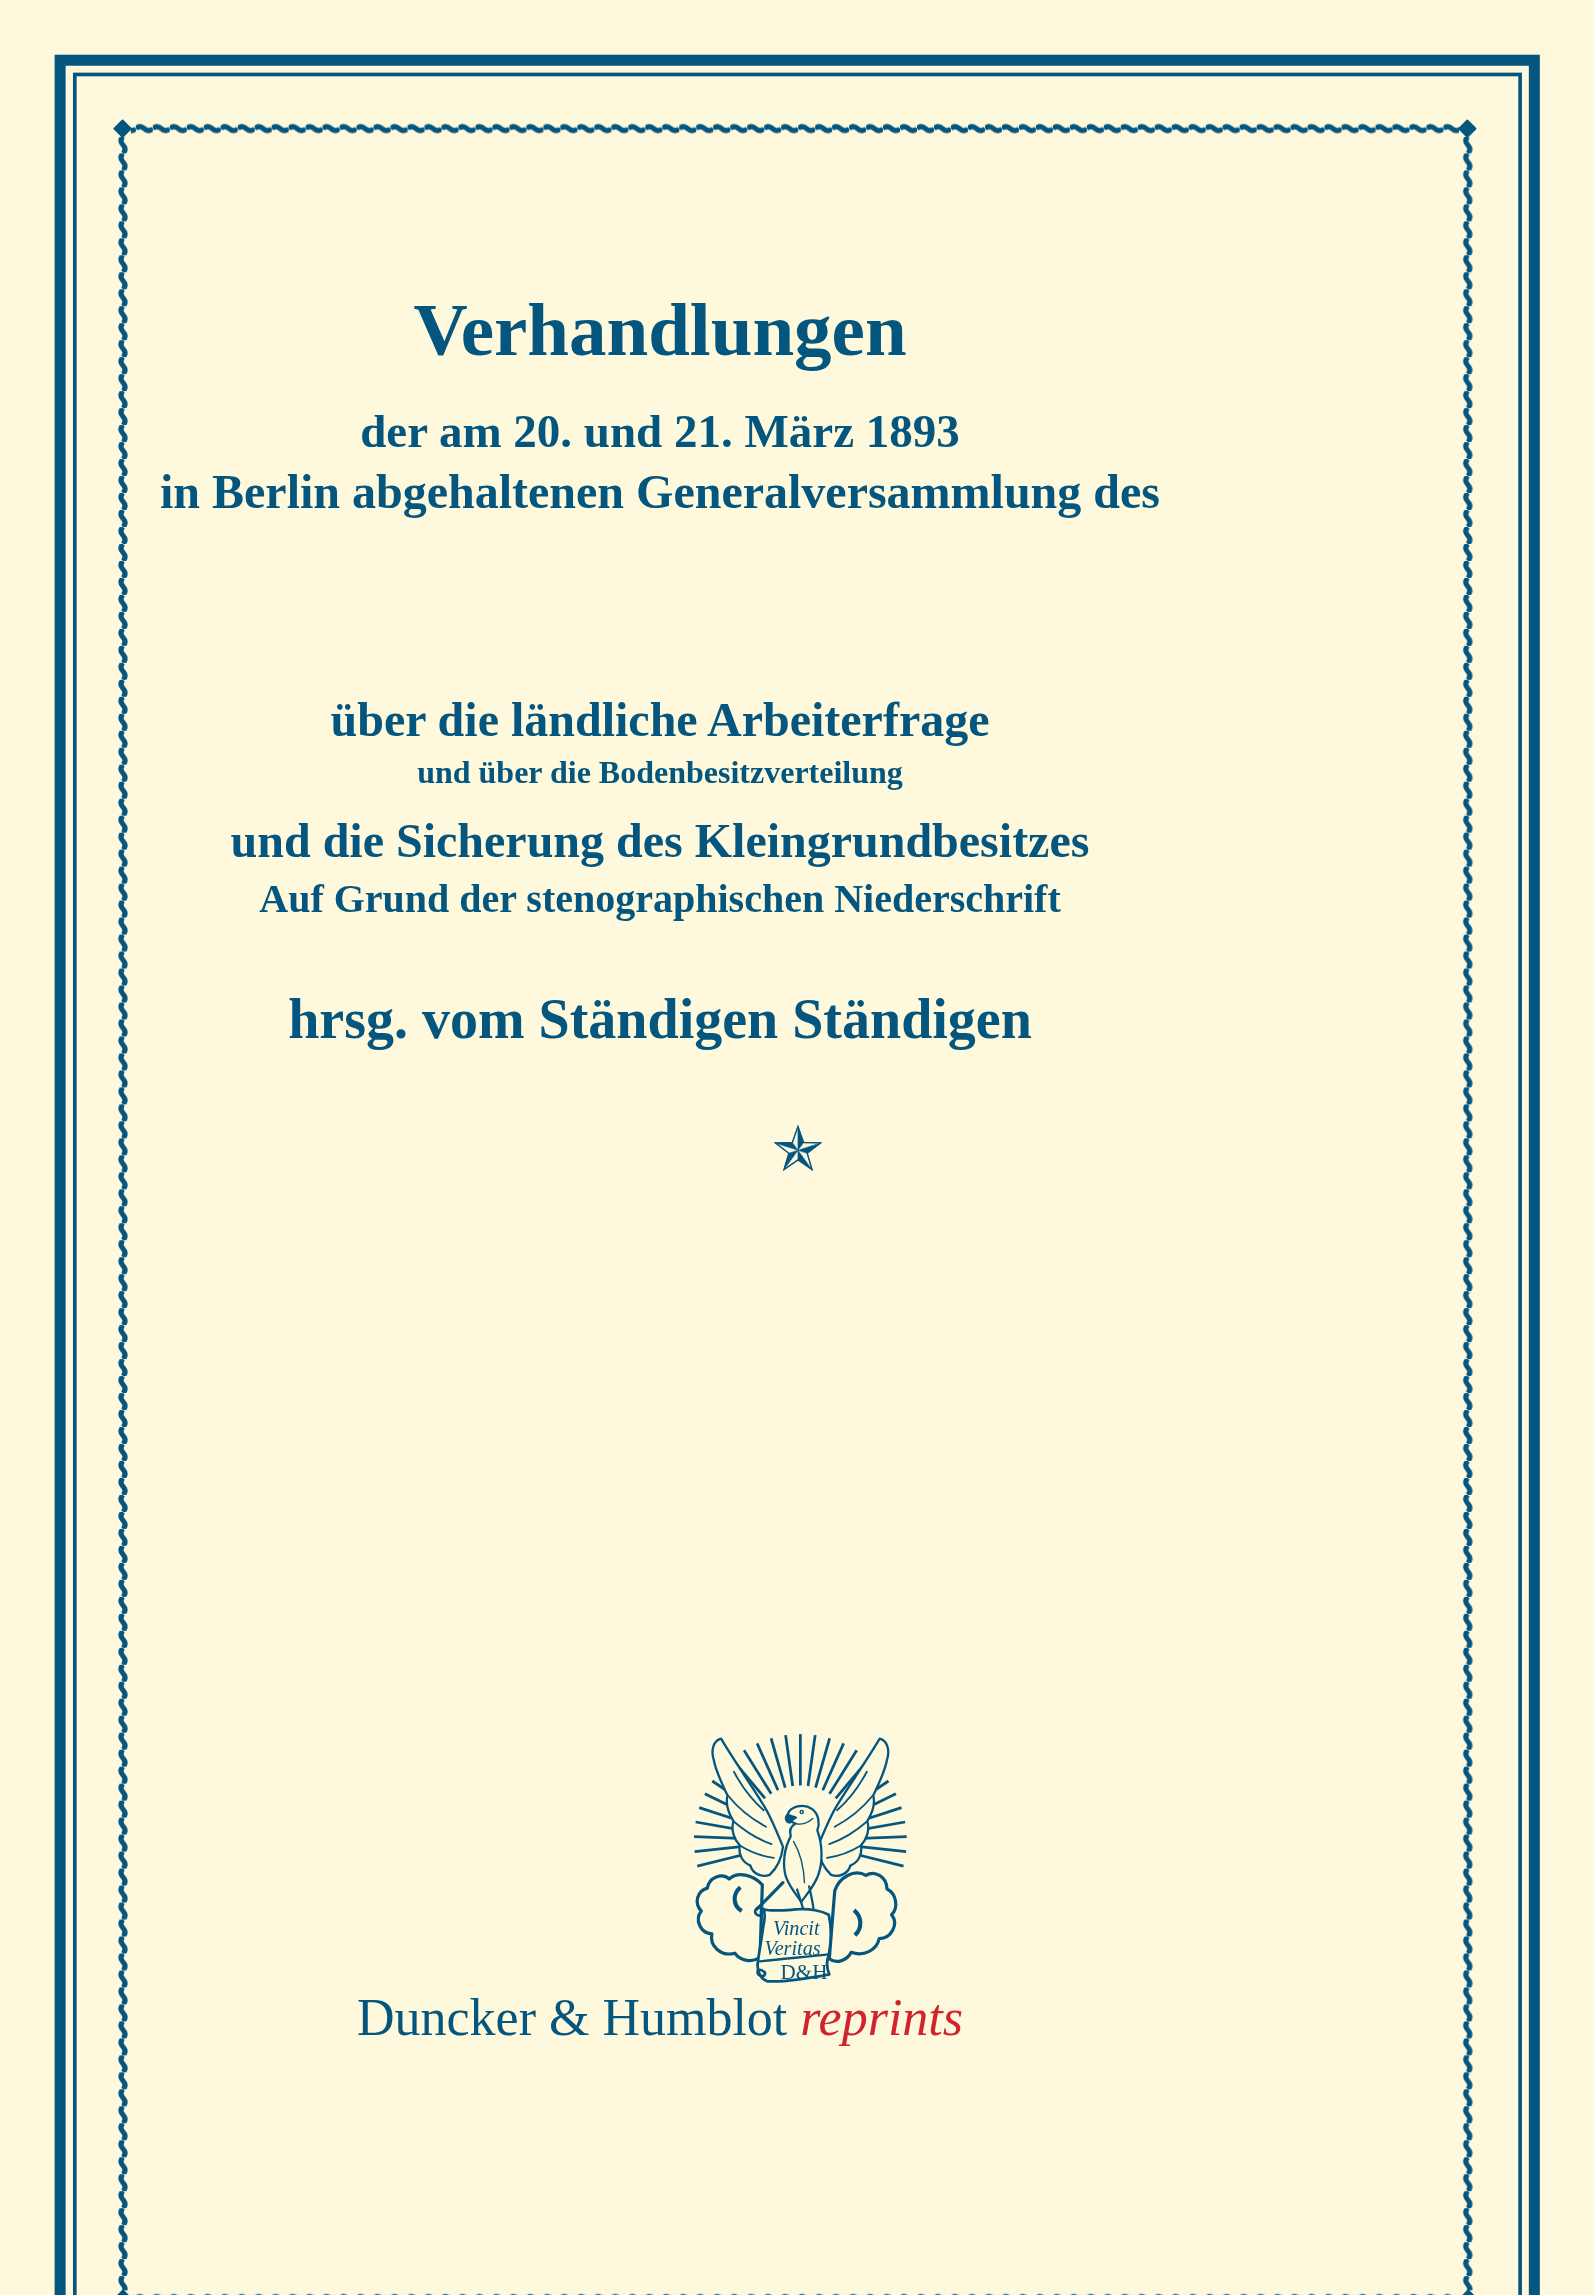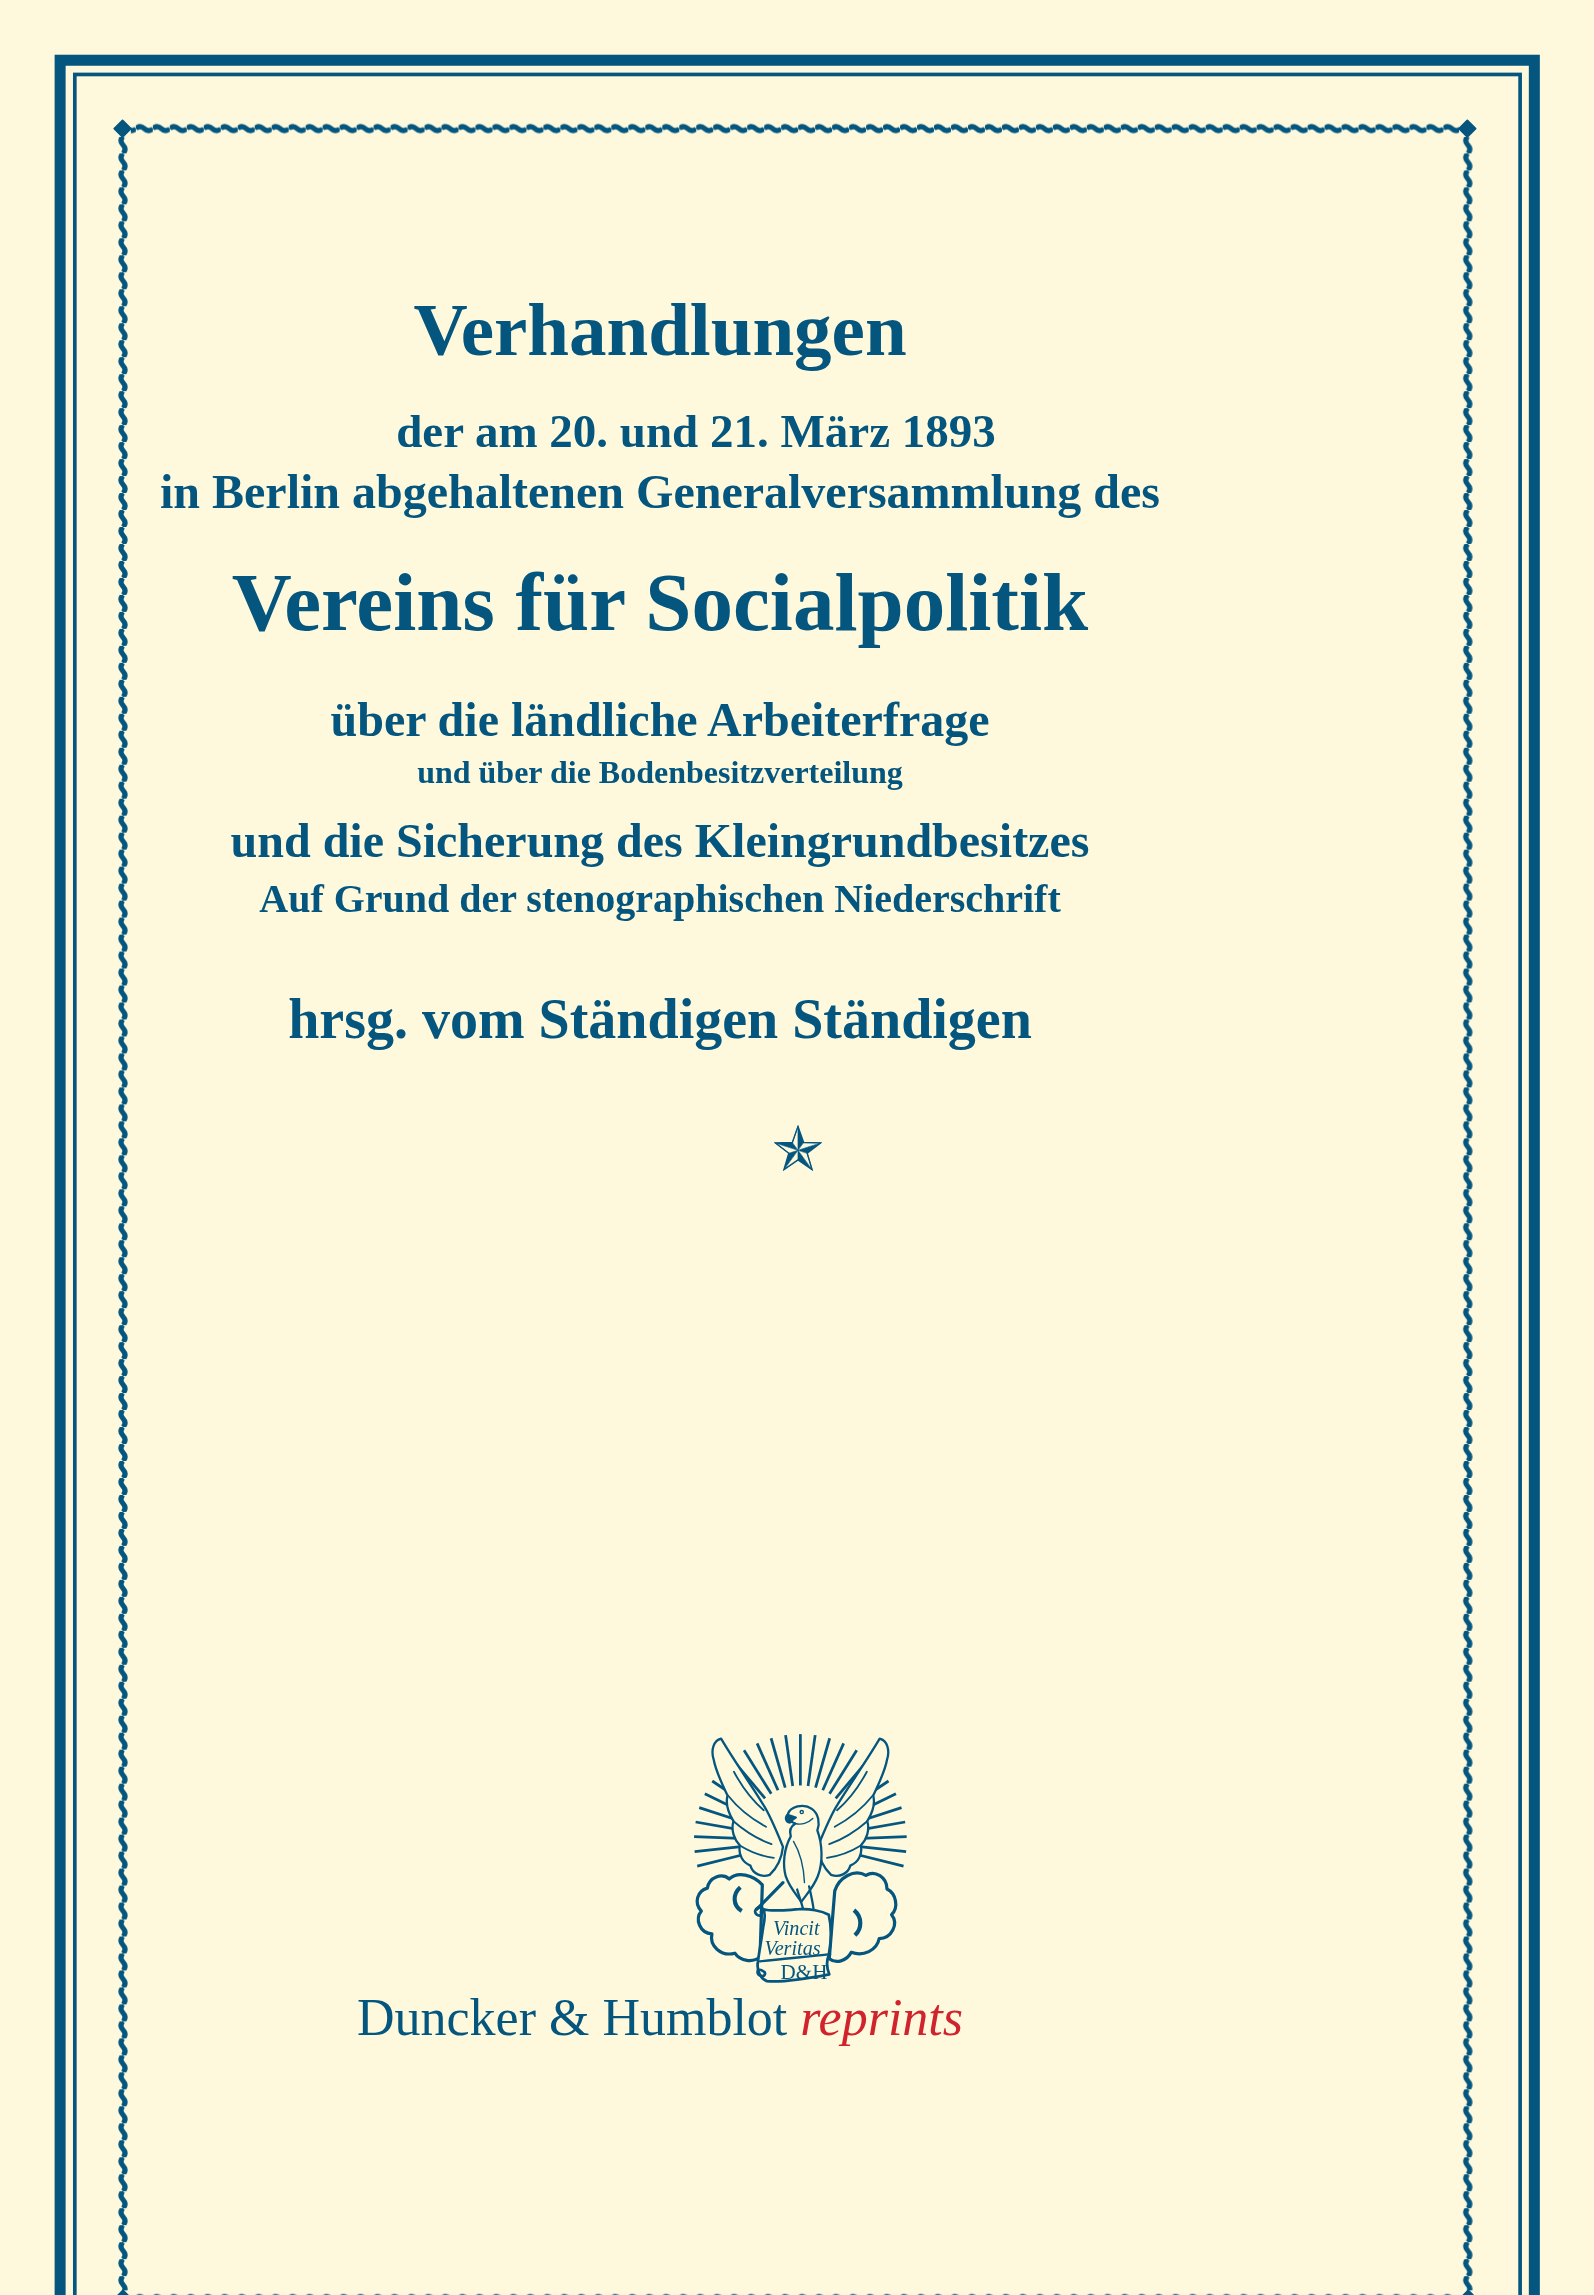--- a/index.html
+++ b/index.html
@@ -21,21 +21,21 @@
     width: 1320px;
     text-align: center;
     white-space: nowrap;
     color: #04567F;
     font-family: "Liberation Serif", "DejaVu Serif", serif;
     font-weight: bold;
     line-height: 1;
     margin: 0;
   }
   .title { top: 292px; font-size: 75px; }
-  .date-line { top: 408px; font-size: 47px; margin-left: 36px; }
+  .date-line { top: 408px; font-size: 47px; }
   .place-line { top: 468px; font-size: 48px; }
   .organization { top: 561px; font-size: 83px; }
   .topic-1 { top: 696px; font-size: 48px; }
   .topic-2 { top: 756px; font-size: 32px; }
   .topic-3 { top: 817px; font-size: 48px; }
   .editorial-1 { top: 879px; font-size: 40px; }
   .editorial-2 { top: 991px; font-size: 56px; }
   .ornament {
     position: absolute;
     left: 774px; top: 1125px;
@@ -92,21 +92,20 @@
       <polygon points="267,261 285,279 267,297 249,279"></polygon>
       <polygon points="3197,261 3215,279 3197,297 3179,279"></polygon>
       <polygon points="3199,4989 3217,5007 3199,5025 3181,5007"></polygon>
       <polygon points="268,4989 286,5007 268,5025 250,5007"></polygon>
     </g>
   </svg>
 
   <h1 class="line title">Verhandlungen</h1>
   <div class="line date-line">der am 20. und 21. März 1893</div>
   <div class="line place-line">in Berlin abgehaltenen Generalversammlung des</div>
-  <h2 class="line organization">Vereins für Socialpolitik</h2>
 
   <div class="line topic-1">über die ländliche Arbeiterfrage</div>
   <div class="line topic-2">und über die Bodenbesitzverteilung</div>
   <div class="line topic-3">und die Sicherung des Kleingrundbesitzes</div>
 
   <div class="line editorial-1">Auf Grund der stenographischen Niederschrift</div>
   <div class="line editorial-2">hrsg. vom Ständigen Ständigen</div>
 
   <svg class="ornament" viewBox="0 0 104 100" xmlns="http://www.w3.org/2000/svg">
     <g fill="#04567F">

